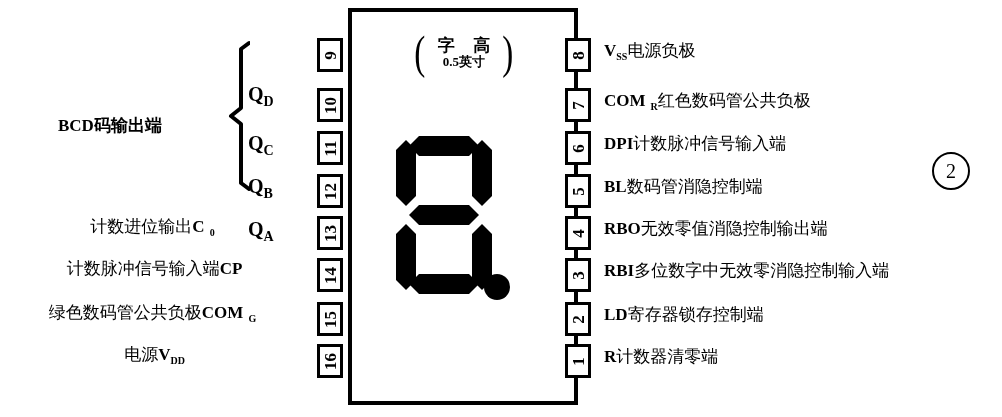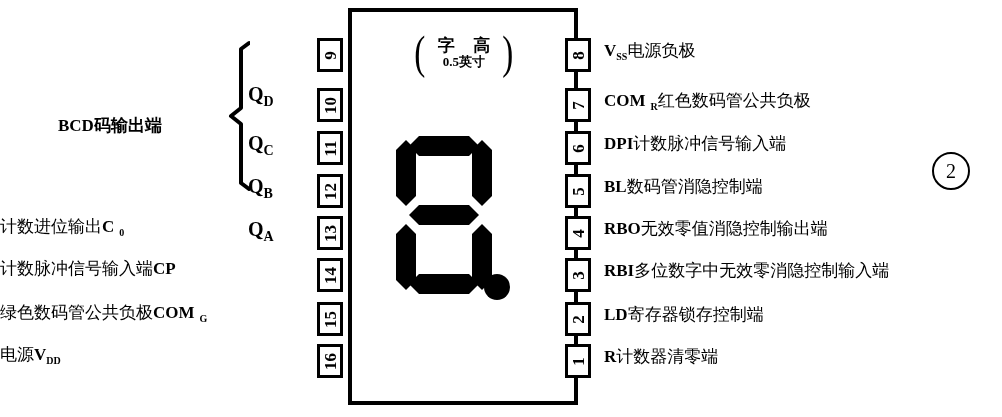--- a/index.html
+++ b/index.html
@@ -151,21 +151,21 @@
     font-weight: bold;
   }
   .sub {
     font-size: 10px;
     vertical-align: sub;
     font-family: "Liberation Serif", serif;
     font-weight: bold;
   }
   .sub-gap { padding-left: 5px; }
 
-  .lbl-left  { text-align: left; }
+  .lbl-left  { text-align: center; }
   .lbl-right { text-align: left; }
 
   
   .qlbl {
     position: absolute;
     left: 248px;
     font-family: "Liberation Serif", serif;
     font-weight: bold;
     font-size: 20px;
     line-height: 1;

